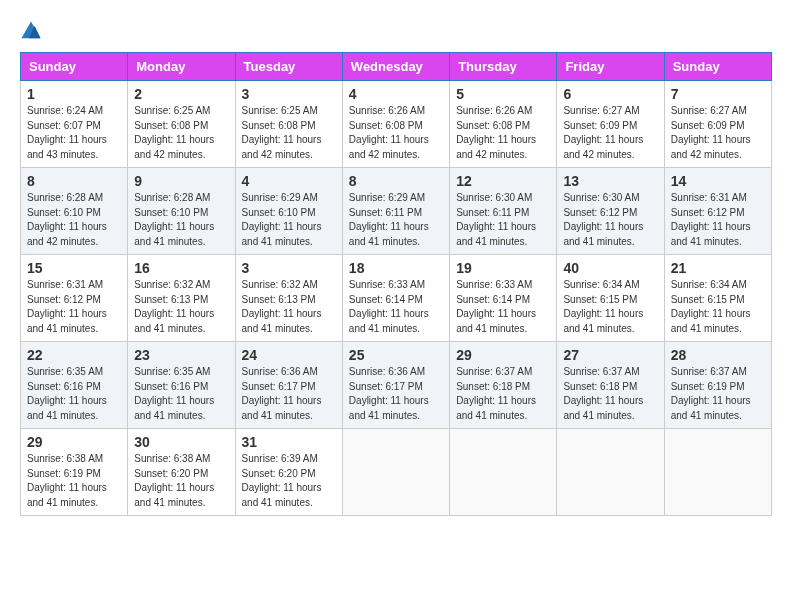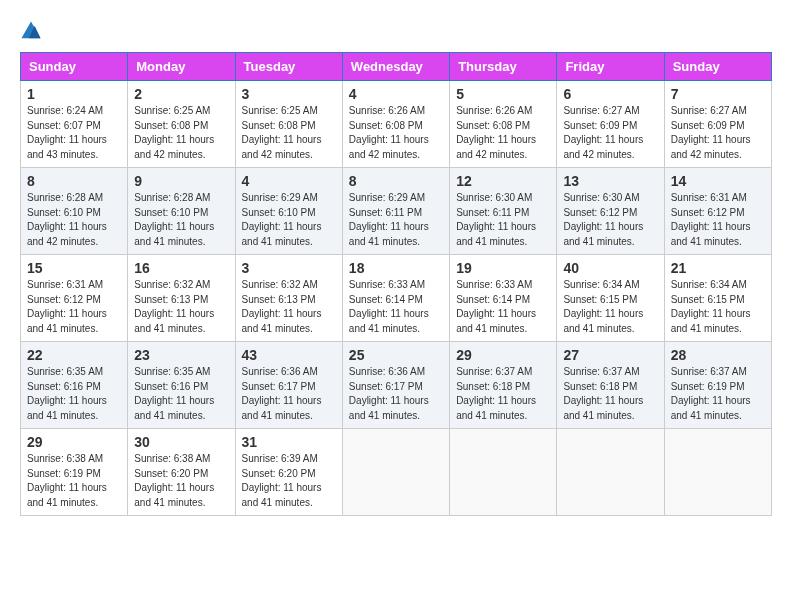--- a/index.html
+++ b/index.html
@@ -308,21 +308,21 @@
       </td>
         <td>
         <span class="day-number">23</span>
         <div class="day-info">
           Sunrise: 6:35 AM<br>
           Sunset: 6:16 PM<br>
           Daylight: 11 hours and 41 minutes.
         </div>
       </td>
         <td>
-        <span class="day-number">43</span>
+        <span class="day-number">24</span>
         <div class="day-info">
           Sunrise: 6:36 AM<br>
           Sunset: 6:17 PM<br>
           Daylight: 11 hours and 41 minutes.
         </div>
       </td>
         <td>
         <span class="day-number">25</span>
         <div class="day-info">
           Sunrise: 6:36 AM<br>

